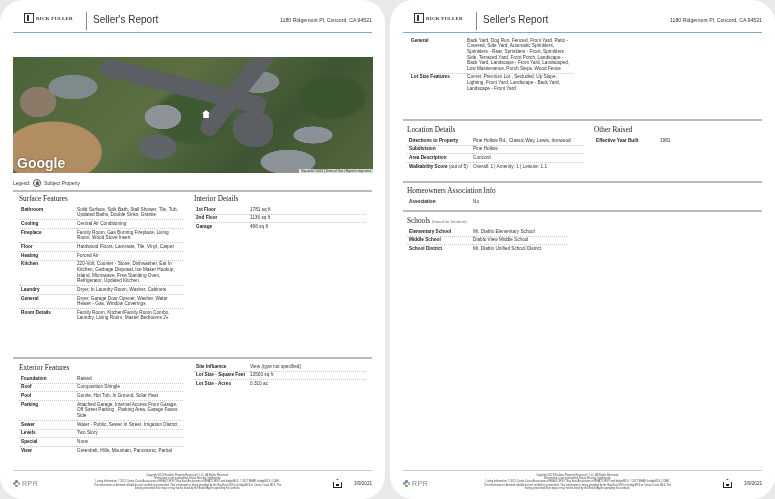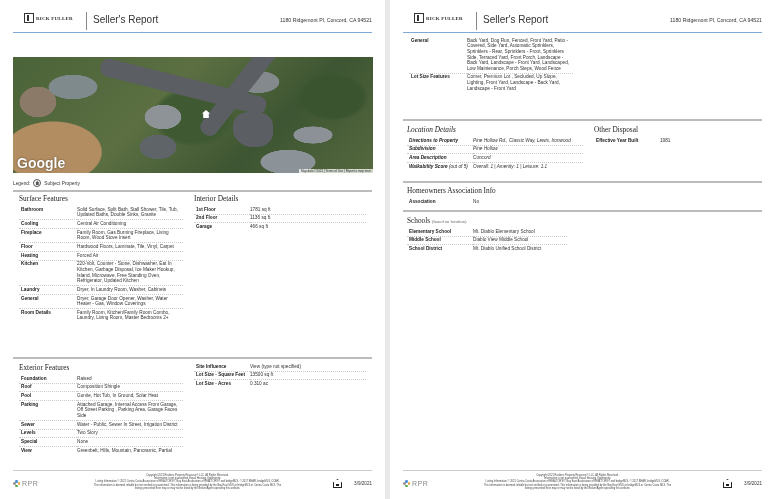--- a/index.html
+++ b/index.html
@@ -1,18 +1,18 @@
 <!DOCTYPE html>
 <html><head>
 <meta charset="utf-8">
 <style>
   * { box-sizing: border-box; margin: 0; padding: 0; }
   html, body { width: 775px; height: 499px; overflow: hidden; background: #e9e9e9; }
   body { position: relative; font-family: "Liberation Sans", sans-serif; color: #333; }
-  .page { position: absolute; top: 0; width: 385px; height: 499px; background: #fff; }
+  .page { position: absolute; top: 0; width: 385px; height: 499px; background: #fff; border-radius: 23px; }
   .page.left { left: 0; }
   .page.right { left: 390px; }
   .header { position: absolute; left: 13px; right: 13px; top: 8px; height: 25px; border-bottom: 1px solid #7fa9d6; }
   .logo { position: absolute; left: 11px; top: 5px; display: flex; align-items: center; }
   .logo-mark { width: 10px; height: 10px; border: 1.5px solid #333; position: relative; }
   .logo-mark::after { content: ""; position: absolute; left: 2px; top: 1px; width: 2px; height: 6px; background: #333; }
   .logo-text { font-family: "Liberation Serif", serif; font-size: 5px; font-weight: bold; letter-spacing: 0.2px; margin-left: 2px; text-transform: uppercase; color: #333; }
   .header-divider { position: absolute; left: 73px; top: 4px; width: 1px; height: 18px; background: #888; }
   .report-title { position: absolute; left: 80px; top: 6px; font-size: 10px; color: #333; }
   .address { position: absolute; right: 0; top: 9px; font-size: 5.2px; color: #333; }
@@ -278,21 +278,21 @@
         <tr>
             <td class="k">Lot Size Features</td>
             <td>Corner, Premium Lot , Secluded, Up Slope, Lighting, Front Yard, Landscape - Back Yard, Landscape - Front Yard</td>
           </tr>
       </tbody>
     </table>
   </div>
 
   <div class="section-rule" style="top:119px;"></div>
 
-  <div class="section" style="left:17px; top:125px; width:176px;font-style:italic;">
+  <div class="section" style="left:17px; top:125px; width:176px;">
     <div class="section-title">Location Details</div>
     <table class="kv">
       <colgroup>
           <col style="width:66px">
           <col>
         </colgroup>
       <tbody>
         <tr>
             <td class="k">Directions to Property</td>
             <td>Pine Hollow Rd., Classic Way, Lewis, Ironwood</td>
@@ -307,21 +307,21 @@
           </tr>
         <tr>
             <td class="k"><span>Walkability Score</span> <span style="font-weight:normal">(out of 5)</span></td>
             <td>Overall: 1  |  Amenity: 1  |  Leisure: 1.1</td>
           </tr>
       </tbody>
     </table>
   </div>
 
   <div class="section" style="left:204px; top:125px; width:160px;">
-    <div class="section-title">Other Disposal</div>
+    <div class="section-title">Other Raised</div>
     <table class="kv">
       <colgroup>
           <col style="width:66px">
           <col>
         </colgroup>
       <tbody>
         <tr>
             <td class="k">Effective Year Built</td>
             <td>1981</td>
           </tr>

